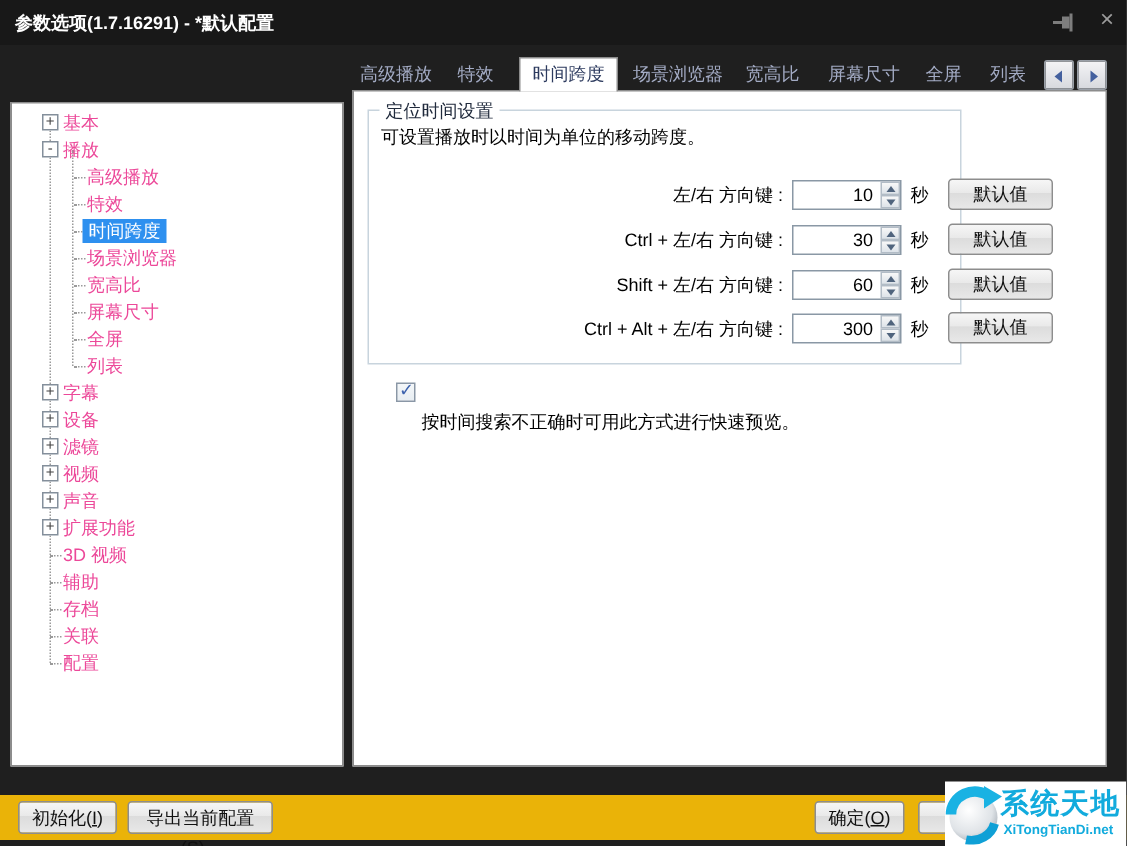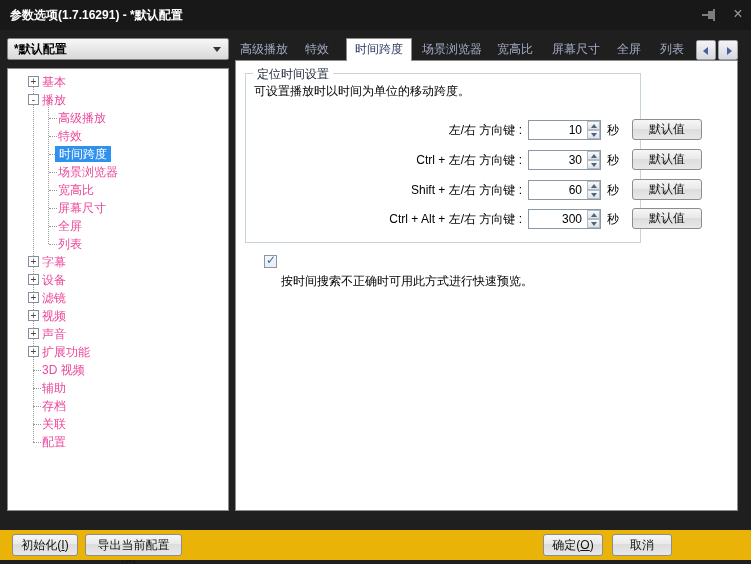--- a/index.html
+++ b/index.html
@@ -83,24 +83,20 @@
   <div class="titlebar">
     <div class="title-text">参数选项(1.7.16291) - *默认配置</div>
     <div class="pin">
       <span class="needle"></span>
       <span class="body"></span>
       <span class="cap"></span>
     </div>
     <div class="close">×</div>
   </div>
 
-  <div class="combo">
-    <span class="combo-text">*默认配置</span>
-    <span class="combo-arrow"></span>
-  </div>
 
   <div class="tab" style="left:237px;width:54px;">高级播放</div>
   <div class="tab" style="left:296px;width:42px;">特效</div>
   <div class="tab active" style="left:346px;width:66px;">时间跨度</div>
   <div class="tab" style="left:413px;width:78px;">场景浏览器</div>
   <div class="tab" style="left:490px;width:50px;">宽高比</div>
   <div class="tab" style="left:545px;width:62px;">屏幕尺寸</div>
   <div class="tab" style="left:607px;width:44px;">全屏</div>
   <div class="tab" style="left:650px;width:44px;">列表</div>
   <div class="tabscroll" style="left:696px;">
@@ -264,14 +260,31 @@
     <div class="cbnote">按时间搜索不正确时可用此方式进行快速预览。</div>
   </div>
 
   <div class="footer">
     <div class="btn fbtn" style="left:12px;width:66px;"><span>初始化(</span><span class="u">I</span><span>)</span></div>
     <div class="btn fbtn" style="left:85px;width:97px;text-align:center;"><span>导出当前配置(</span><span class="u">S</span><span>)...</span></div>
     <div class="btn fbtn" style="left:543px;width:60px;"><span>确定(</span><span class="u">O</span><span>)</span></div>
     <div class="btn fbtn" style="left:612px;width:60px;"><span>取消</span></div>
   </div>
 
+  <div class="wm">
+    <svg class="wm-icon" width="38" height="40" viewBox="0 0 38 40">
+      <defs>
+        <radialGradient id="ball" cx="40%" cy="35%" r="70%">
+          <stop offset="0%" stop-color="#ffffff"></stop>
+          <stop offset="70%" stop-color="#dfe3e7"></stop>
+          <stop offset="100%" stop-color="#aab2ba"></stop>
+        </radialGradient>
+      </defs>
+      <circle cx="19" cy="22" r="16" fill="url(#ball)"></circle>
+      <path d="M 4 20 A 16 15 0 0 1 30 8" stroke="#19b2e3" stroke-width="7" fill="none"></path>
+      <polygon points="26,1 38,8 26,16" fill="#19b2e3"></polygon>
+      <path d="M 33 26 A 16 15 0 0 1 14 37" stroke="#0fa0d6" stroke-width="6" fill="none"></path>
+    </svg>
+    <div class="wm-title">系统天地</div>
+    <div class="wm-url">XiTongTianDi.net</div>
+  </div>
 
 </div>
 
 </body></html>

